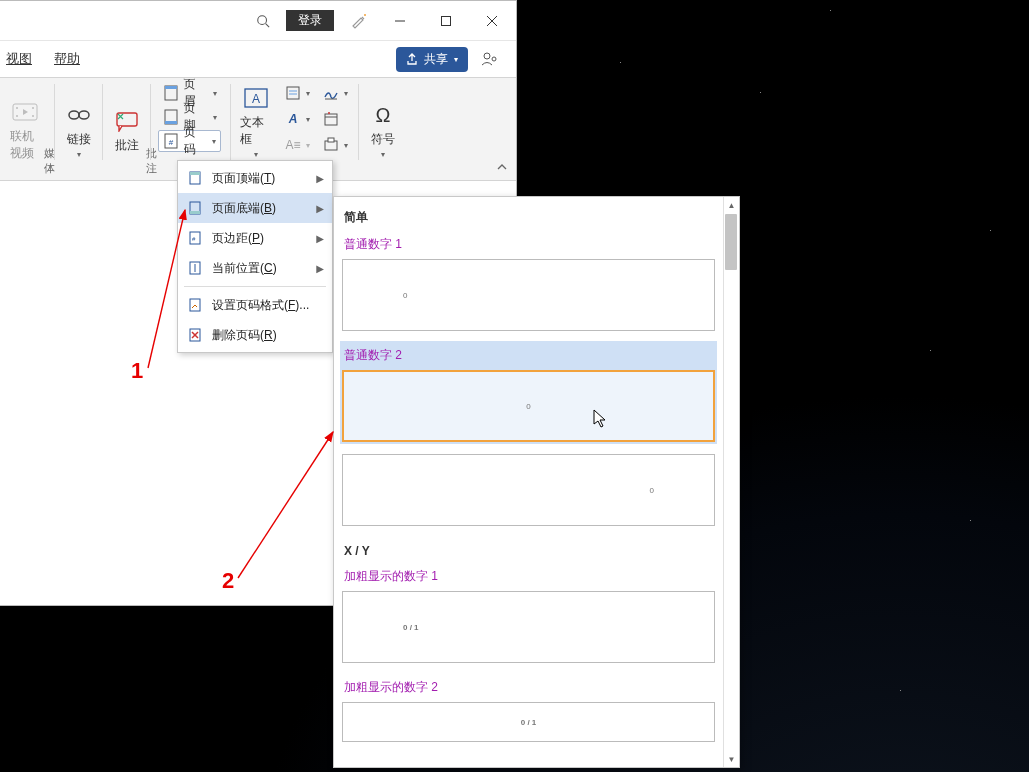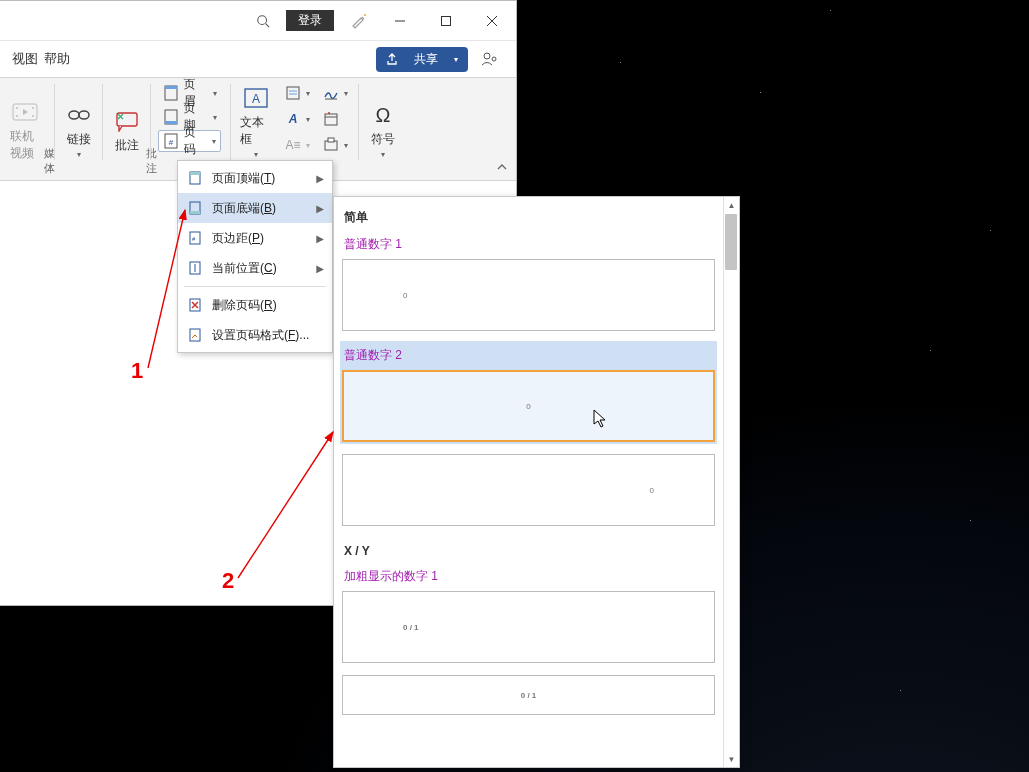--- a/index.html
+++ b/index.html
@@ -28,22 +28,22 @@
   background: #fff; border-bottom: 1px solid #e6e6e6;
   padding-right: 2px; gap: 2px;
 }
 .titlebar .search-ic { width: 30px; height: 30px; display:flex; align-items:center; justify-content:center; color:#555; }
 .login-btn { background:#333; color:#fff; font-size:12px; padding:2px 12px; margin:0 6px; }
 .brush-ic { width:34px; height:30px; display:flex; align-items:center; justify-content:center; color:#888; }
 .sysbtn { width:44px; height:38px; display:flex; align-items:center; justify-content:center; color:#333; }
 
 
 .tabrow { height: 36px; display:flex; align-items:center; justify-content: space-between; padding:0 14px 0 0; font-size:13px; color:#333; }
-.tabrow .tabs { display:flex; gap:6px; padding-left:12px; }
-.share-btn { background:#2b579a; color:#fff; border-radius:4px; padding:4px 10px; font-size:12px; display:flex; align-items:center; gap:16px; }
+.tabrow .tabs { display:flex; gap:22px; padding-left:6px;text-decoration:underline; }
+.share-btn { background:#2b579a; color:#fff; border-radius:4px; padding:4px 10px; font-size:12px; display:flex; align-items:center; gap:6px; }
 .collab-ic { width:26px; height:26px; display:flex; align-items:center; justify-content:center; color:#555; margin-left:8px; }
 
 
 .ribbon {
   height: 104px; background:#f3f3f3; border-top:1px solid #d4d4d4; border-bottom:1px solid #d4d4d4;
   display:flex; align-items: stretch;
 }
 .rgroup { display:flex; flex-direction:row; align-items:center; justify-content:space-between; padding:4px 6px 2px; position:relative; }
 .rgroup + .rgroup::before { content:""; position:absolute; left:0; top:6px; bottom:20px; width:1px; background:#d9d9d9; }
 .rgroup-label { font-size:11px; color:#666; margin-top:auto; padding-bottom:2px; }
@@ -386,34 +386,34 @@
         </svg>
       </span>
     <span><span>当前位置(</span><span class="udl">C</span><span>)</span></span>
     <span class="chev">▶</span>
   </div>
   <div class="sep"></div>
   <div class="mitem">
     <span class="glyph">
         <svg width="14" height="14" viewBox="0 0 14 14">
           <rect x="2" y="1" width="10" height="12" fill="none" stroke="#2b579a"></rect>
+          <path d="M4 10 l3 -3 l2 2" stroke="#c60" fill="none"></path>
+        </svg>
+      </span>
+    <span><span>设置页码格式(</span><span class="udl">F</span><span>)...</span></span>
+  </div>
+  <div class="mitem">
+    <span class="glyph">
+        <svg width="14" height="14" viewBox="0 0 14 14">
+          <rect x="2" y="1" width="10" height="12" fill="none" stroke="#2b579a"></rect>
           <line x1="4" y1="10" x2="10" y2="4" stroke="#c33" stroke-width="1.5"></line>
           <line x1="4" y1="4" x2="10" y2="10" stroke="#c33" stroke-width="1.5"></line>
         </svg>
       </span>
     <span><span>删除页码(</span><span class="udl">R</span><span>)</span></span>
-  </div>
-  <div class="mitem">
-    <span class="glyph">
-        <svg width="14" height="14" viewBox="0 0 14 14">
-          <rect x="2" y="1" width="10" height="12" fill="none" stroke="#2b579a"></rect>
-          <path d="M4 10 l3 -3 l2 2" stroke="#c60" fill="none"></path>
-        </svg>
-      </span>
-    <span><span>设置页码格式(</span><span class="udl">F</span><span>)...</span></span>
   </div>
 </div>
 
 <div class="gallery">
   <div class="gallery-body">
     <div class="gcat">简单</div>
 
     <div class="gblock">
       <div class="gitem-label">普通数字 1</div>
       <div class="gitem-prev left">
@@ -437,20 +437,21 @@
     <div class="gcat">X / Y</div>
 
     <div class="gblock">
       <div class="gitem-label">加粗显示的数字 1</div>
       <div class="gitem-prev left">
           <span class="bold-xy">0 / 1</span>
         </div>
     </div>
 
     <div class="gblock">
+      <div class="gitem-label">加粗显示的数字 2</div>
       <div class="gitem-prev center" style="height:40px">
           <span class="bold-xy">0 / 1</span>
         </div>
     </div>
   </div>
   <div class="gallery-scroll">
     <div class="arrow">▲</div>
     <div class="thumb"></div>
     <div class="track"></div>
     <div class="arrow">▼</div>

